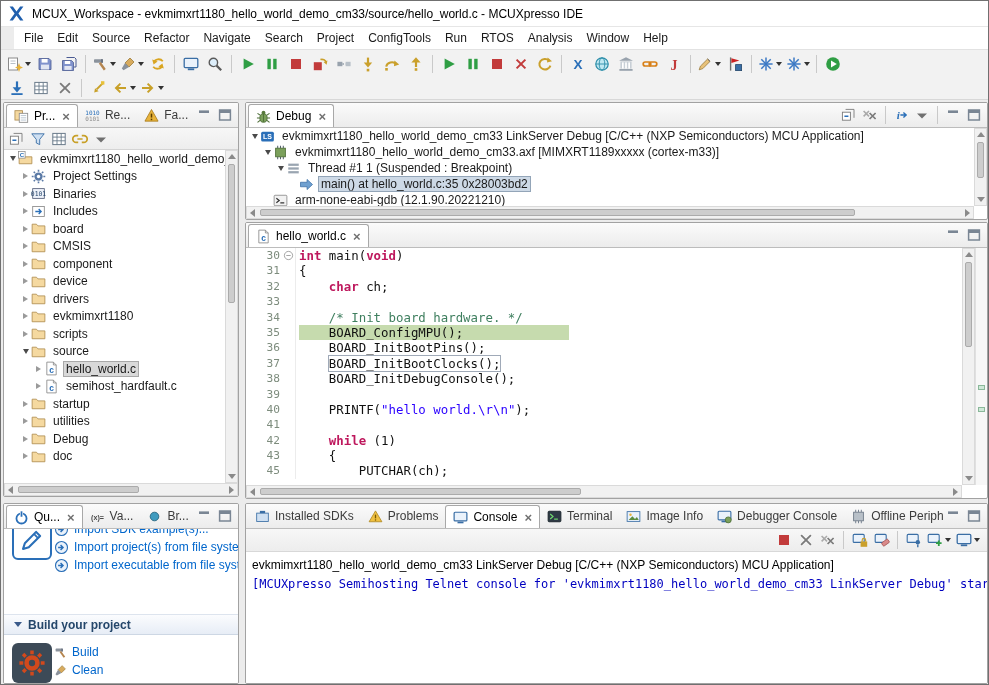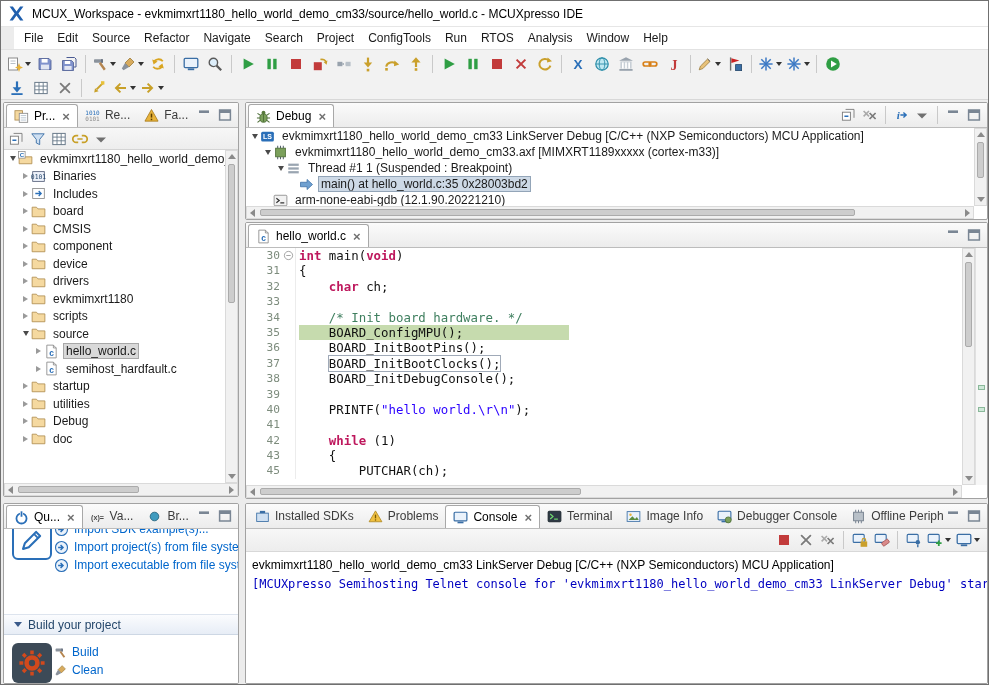--- a/index.html
+++ b/index.html
@@ -73,21 +73,21 @@
   .qs-content{position:absolute;top:25px;left:0;right:0;bottom:0;background:#fff;overflow:hidden}
   .qs-row{display:flex;gap:2px;padding-left:8px}
   #qs-top{margin-top:-9px}
   #qs-bottom{margin-top:8px}
   .tile{width:40px;height:40px;border-radius:6px;flex:0 0 40px;display:flex;align-items:center;justify-content:center}
   .tile-pencil{border:2px solid #2a6fb8;background:#fff}
   .tile-build{background:#3c4a57}
   .qs-links{display:flex;flex-direction:column}
   .qs-link-row{height:18px;display:flex;align-items:center;gap:5px;white-space:nowrap}
   .qs-link{color:#0066cc;font-size:12px}
-  .qs-section-header{height:21px;margin-top:40px;display:flex;align-items:center;gap:6px;background:linear-gradient(#fbfcfe,#e7edf6);border-top:1px solid #dde4ee;border-bottom:1px solid #cdd7e4;font-weight:normal;font-size:12px;color:#25476b;padding-left:10px}
+  .qs-section-header{height:21px;margin-top:40px;display:flex;align-items:center;gap:6px;background:linear-gradient(#fbfcfe,#e7edf6);border-top:1px solid #dde4ee;border-bottom:1px solid #cdd7e4;font-weight:bold;font-size:12px;color:#25476b;padding-left:10px}
   .twistie{width:0;height:0;border-left:4px solid transparent;border-right:4px solid transparent;border-top:5px solid #3a5a8a}
   
   .ic{display:inline-flex;align-items:center;justify-content:center;flex:none}
   .ic svg{display:block}
   
   .sb{position:absolute;background:#f1f1f1;border:1px solid #dadada}
   .sb-a{position:absolute;width:0;height:0}
   .sbv .a-up{top:3px;left:2px;border-left:4px solid transparent;border-right:4px solid transparent;border-bottom:5px solid #8a8a8a}
   .sbv .a-down{bottom:3px;left:2px;border-left:4px solid transparent;border-right:4px solid transparent;border-top:5px solid #8a8a8a}
   .sbh .a-left{left:3px;top:2px;border-top:4px solid transparent;border-bottom:4px solid transparent;border-right:5px solid #8a8a8a}
@@ -566,20 +566,40 @@
                 <rect x="0.6" y="0.6" width="7" height="7" fill="#fff" stroke="#8a8a8a" stroke-width="0.8"></rect>
                 <text x="4.1" y="6.6" text-anchor="middle" font-size="6.5" font-weight="bold" fill="#2a6fb8" font-family="Liberation Sans,sans-serif">C</text>
               </svg>
             </span>
             <span class="tlabel">evkmimxrt1180_hello_world_demo_cm33</span>
           </div>
           <div class="trow" style="padding-left: 16px;">
             <span class="exp closed"></span>
             <span class="ic" style="height: 15px; width: 15px;">
               <svg width="15" height="15" viewBox="0 0 16 16">
+                <circle cx="8" cy="8" r="4.4" fill="#5b7aa6"></circle>
+                <circle cx="8" cy="8" r="1.8" fill="#fff"></circle>
+                <g stroke="#5b7aa6" stroke-width="1.7">
+                  <line x1="8" y1="0.8" x2="8" y2="2.8"></line>
+                  <line x1="8" y1="13.2" x2="8" y2="15.2"></line>
+                  <line x1="0.8" y1="8" x2="2.8" y2="8"></line>
+                  <line x1="13.2" y1="8" x2="15.2" y2="8"></line>
+                  <line x1="2.9" y1="2.9" x2="4.3" y2="4.3"></line>
+                  <line x1="11.7" y1="11.7" x2="13.1" y2="13.1"></line>
+                  <line x1="13.1" y1="2.9" x2="11.7" y2="4.3"></line>
+                  <line x1="4.3" y1="11.7" x2="2.9" y2="13.1"></line>
+                </g>
+              </svg>
+            </span>
+            <span class="tlabel">Project Settings</span>
+          </div>
+          <div class="trow" style="padding-left: 16px;">
+            <span class="exp closed"></span>
+            <span class="ic" style="height: 15px; width: 15px;">
+              <svg width="15" height="15" viewBox="0 0 16 16">
                 <rect x="1.8" y="2.8" width="12.4" height="10.4" fill="#eef2fa" stroke="#55607a" stroke-width="0.9"></rect>
                 <text x="8" y="10.8" text-anchor="middle" font-size="6.8" fill="#24466b" font-family="DejaVu Sans Mono,monospace">0101</text>
               </svg>
             </span>
             <span class="tlabel">Binaries</span>
           </div>
           <div class="trow" style="padding-left: 16px;">
             <span class="exp closed"></span>
             <span class="ic" style="height: 15px; width: 15px;">
               <svg width="15" height="15" viewBox="0 0 16 16">

